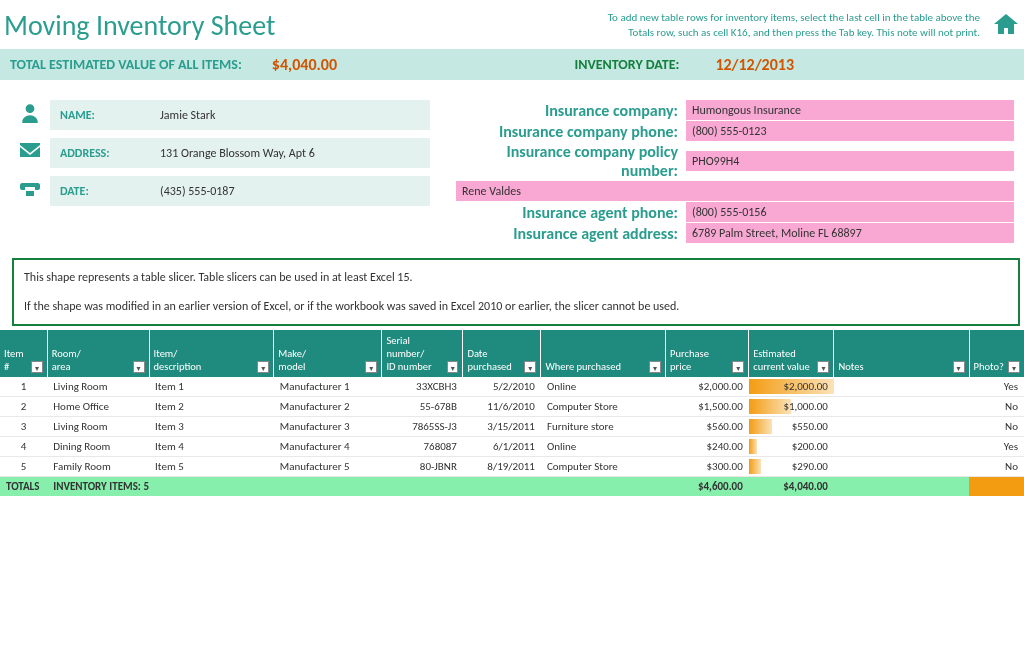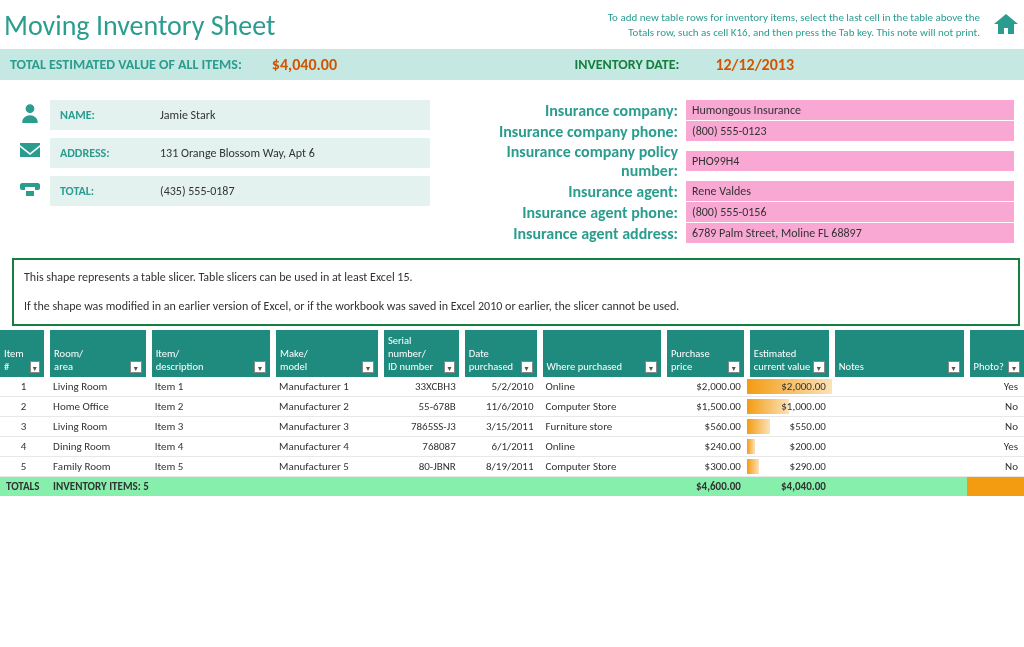--- a/index.html
+++ b/index.html
@@ -20,21 +20,21 @@
   .info-block { flex: 1; background: #e3f1ef; display: flex; align-items: center; padding: 8px 10px; }
   .info-label { color: #2a9d8f; font-weight: bold; width: 100px; font-size: 12px; }
   .info-value { color: #333; font-size: 12px; }
   .right-info { flex: 1; }
   .right-row { display: flex; align-items: center; margin-bottom: 1px; }
   .right-label { color: #2a9d8f; font-weight: bold; text-align: right; width: 230px; padding-right: 8px; font-size: 16px; }
   .right-value { flex: 1; background: #f9a8d4; padding: 3px 6px; color: #333; font-size: 12px; }
   .slicer-box { border: 2px solid #15803d; margin: 4px 4px 4px 12px; padding: 8px 10px; font-size: 12px; color: #333; line-height: 1.6; }
   table.inv { width: 100%; border-collapse: collapse; font-size: 11px; }
   table.inv thead { background: #1f8a7e; color: #fff; white-space: normal; }
-  table.inv th { text-align: left; padding: 4px 4px; font-weight: normal; font-size: 10.5px; position: relative; vertical-align: bottom; border-right: 6px solid #ffffff; }
+  table.inv th { text-align: left; padding: 4px 4px; font-weight: normal; font-size: 10.5px; position: relative; vertical-align: bottom; border-right: 1px solid #ffffff; }
   table.inv th:last-child { border-right: none; }
   .th-inner { display: flex; align-items: flex-end; justify-content: space-between; }
   .dd { display: inline-block; width: 12px; height: 12px; background: #fff; color: #555; font-size: 8px; text-align: center; line-height: 12px; border: 1px solid #888; margin-left: 2px; }
   table.inv tbody tr { border-bottom: 1px solid #e8e8e8; }
   table.inv td { padding: 3px 6px; color: #333; }
   .num { text-align: right; }
   .ctr { text-align: center; }
   .bar-cell { width: 80px; position: relative; }
   .bar-bg { position: absolute; left: 0; top: 2px; bottom: 2px; background: linear-gradient(to right, #f39c12, #fbe2b8); }
   .bar-text { position: relative; text-align: right; }
@@ -96,41 +96,40 @@
         <span class="info-value">131 Orange Blossom Way, Apt 6</span>
       </div>
     </div>
     <div class="info-row">
       <div class="icon-cell">
         <svg width="22" height="20" viewBox="0 0 22 20">
             <path fill="currentColor" d="M3 4c-1 0-2 1-2 2v3c0 1 1 2 2 2h3V8h10v3h3c1 0 2-1 2-2V6c0-1-1-2-2-2H3z M7 12h8v5H7z"></path>
           </svg>
       </div>
       <div class="info-block">
-        <span class="info-label">TOTAL:</span>
+        <span class="info-label">DATE:</span>
         <span class="info-value">(435) 555-0187</span>
       </div>
     </div>
   </div>
 
   <div class="right-info">
     <div class="right-row">
         <div class="right-label">Insurance company:</div>
         <div class="right-value">Humongous Insurance</div>
       </div>
     <div class="right-row">
         <div class="right-label">Insurance company phone:</div>
         <div class="right-value">(800) 555-0123</div>
       </div>
     <div class="right-row">
         <div class="right-label">Insurance company policy number:</div>
         <div class="right-value">PHO99H4</div>
       </div>
     <div class="right-row">
-        <div class="right-label">Insurance agent:</div>
         <div class="right-value">Rene Valdes</div>
       </div>
     <div class="right-row">
         <div class="right-label">Insurance agent phone:</div>
         <div class="right-value">(800) 555-0156</div>
       </div>
     <div class="right-row">
         <div class="right-label">Insurance agent address:</div>
         <div class="right-value">6789 Palm Street, Moline FL 68897</div>
       </div>

